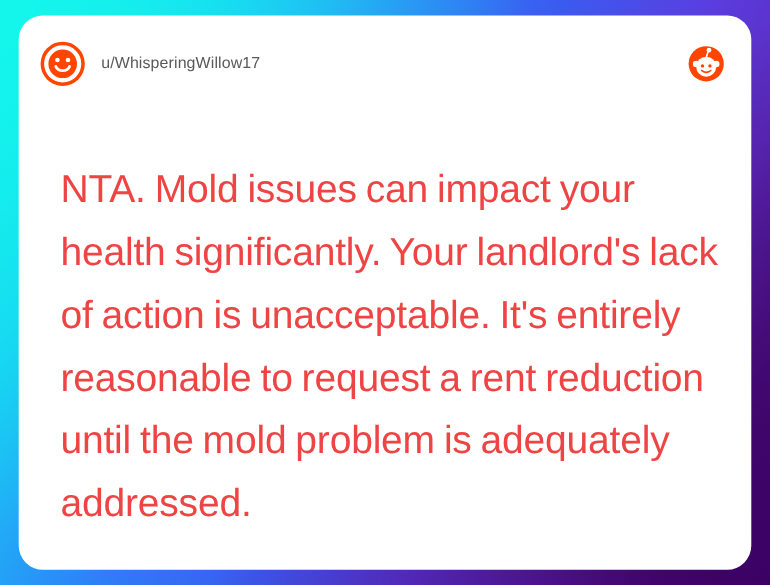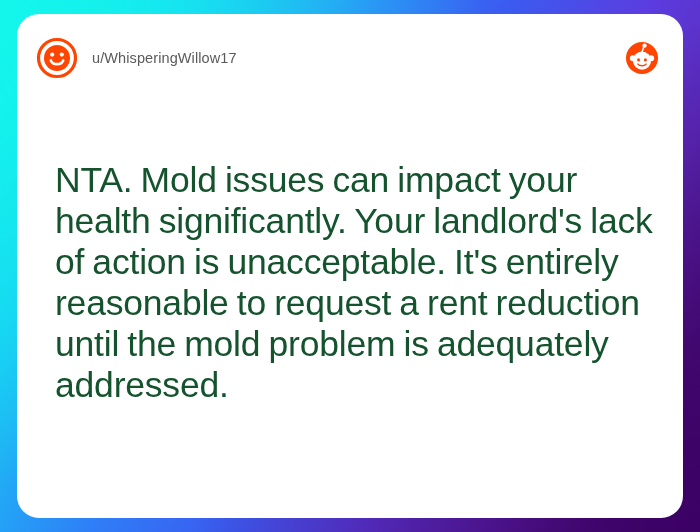--- a/index.html
+++ b/index.html
@@ -80,25 +80,25 @@
     width: 34px;
     height: 34px;
     flex: 0 0 34px;
     display: block;
   }
 
   
   .post-body {
     position: absolute;
     left: 38px;
-    top: 146px;
+    top: 130px;
     width: 600px;
     font-size: 35.5px;
-    line-height: 41px;
-    color: #14532d;
+    line-height: 57px;
+    color: #ef4444;
     letter-spacing: -0.2px;
     font-weight: 400;
     font-family: "Liberation Sans", sans-serif;
     word-spacing: -1.5px;
   }
 </style>
 </head>
 <body>
 
 <div id="root">

